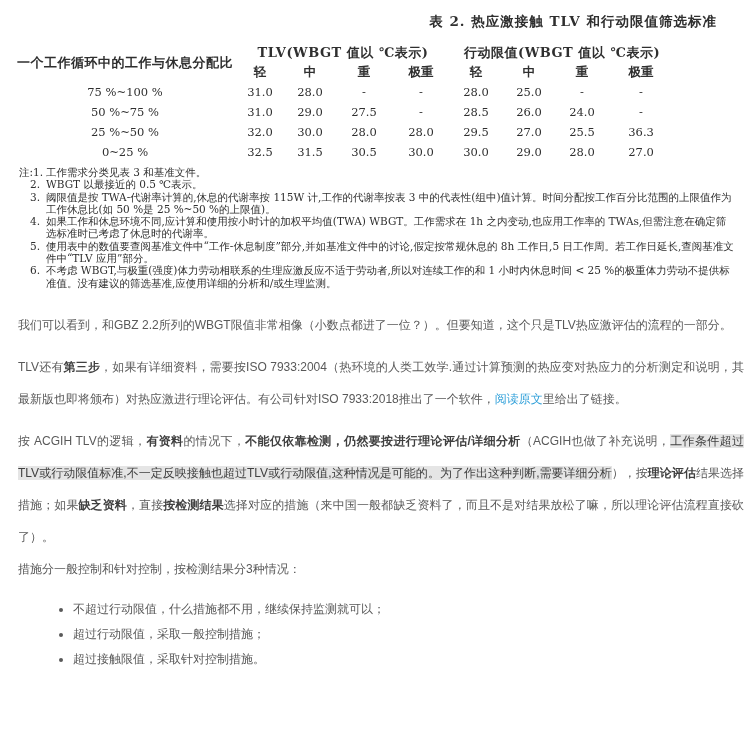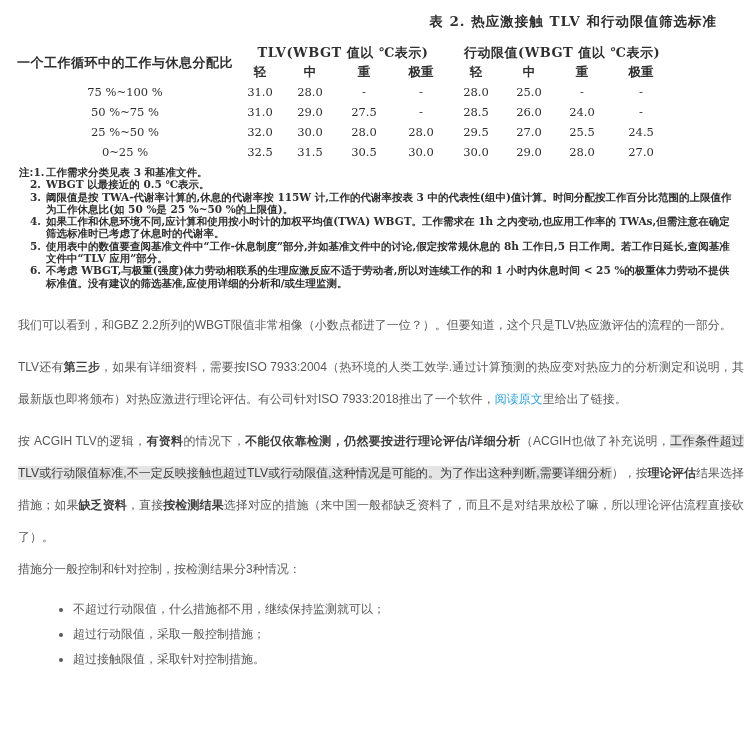--- a/index.html
+++ b/index.html
@@ -21,21 +21,21 @@
     width:660px;margin:13px 0 0 14px;border-collapse:collapse;table-layout:fixed;
   }
   table.tlv td{padding:0;text-align:center;vertical-align:middle;}
   td.rowhead{font-size:13px;font-weight:bold;letter-spacing:0.5px;}
   td.group{font-size:13px;font-weight:bold;height:20px;letter-spacing:0.5px;}
   td.subcol{font-size:12.5px;font-weight:bold;height:19px;}
   td.rlabel{font-size:11.5px;height:20px;padding-left:90px;}
   td.val{font-size:11.5px;height:20px;}
   .notes{
     margin:4px 0 0 19px;width:716px;
-    font-size:10.5px;line-height:12.3px;color:#2f2f2f;font-weight:bold;
+    font-size:10.5px;line-height:12.3px;color:#2f2f2f;
   }
   .note{display:flex;}
   .note .np{flex:0 0 27px;box-sizing:border-box;white-space:pre;}
   .note.sub .np{padding-left:11px;}
   .note .nt{flex:1;}
   
   .body{
     margin-top:20px;padding:0 10px 0 18px;
     font-size:12px;line-height:32px;color:#595959;text-align:justify;
   }
@@ -108,21 +108,21 @@
       </tr>
       <tr>
         <td class="rlabel">25 %~50 %</td>
         <td class="val">32.0</td>
         <td class="val">30.0</td>
         <td class="val">28.0</td>
         <td class="val">28.0</td>
         <td class="val">29.5</td>
         <td class="val">27.0</td>
         <td class="val">25.5</td>
-        <td class="val">24.5</td>
+        <td class="val">36.3</td>
       </tr>
       <tr>
         <td class="rlabel">0~25 %</td>
         <td class="val">32.5</td>
         <td class="val">31.5</td>
         <td class="val">30.5</td>
         <td class="val">30.0</td>
         <td class="val">30.0</td>
         <td class="val">29.0</td>
         <td class="val">28.0</td>

